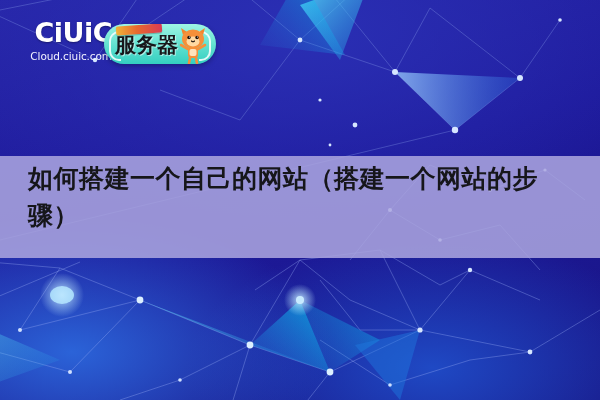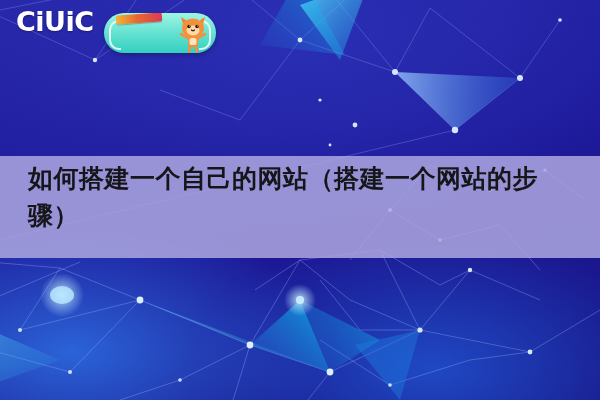--- a/index.html
+++ b/index.html
@@ -31,23 +31,24 @@
   }
   .bg-net {
     position: absolute;
     inset: 0;
   }
   .bg-net svg { display: block; width: 600px; height: 400px; }
 
   
   .header {
     position: absolute;
-    left: 0; top: 1px;
+    left: 0; top: 12px;
     width: 592px;
     height: 70px;
+    text-align: right;
   }
   .logo-block {
     position: absolute;
     left: 16px;
     top: 7px;
     width: 96px;
   }
   .logo-word {
     font-family: "DejaVu Sans", sans-serif;
     font-weight: bold;
@@ -229,26 +230,28 @@
       <circle cx="390" cy="385" r="1.8" fill="#cfe0ff"></circle>
       <circle cx="300" cy="300" r="16" fill="url(#glow)"></circle>
       <circle cx="62" cy="295" r="22" fill="url(#glow)"></circle>
     </svg>
   </div>
 
   <div class="header">
 
     <div class="logo-block">
       <div class="logo-word">CiUiC</div>
+      <div class="logo-sub">Cloud.ciuic.com</div>
     </div>
 
     <div class="badge">
       <div class="badge-brace l"></div>
       <div class="badge-brace r"></div>
       <div class="badge-ribbon"></div>
+      <div class="badge-text">服务器</div>
 
       <svg class="mascot" viewBox="0 0 34 38">
         <path d="M7 9 L5 2 L11 6 Z" fill="#f3842c"></path>
         <path d="M27 9 L29 2 L23 6 Z" fill="#f3842c"></path>
         <ellipse cx="17" cy="13" rx="11" ry="9.5" fill="#f5903a"></ellipse>
         <ellipse cx="17" cy="15" rx="7" ry="5.5" fill="#fcc municipality" opacity="0"></ellipse>
         <ellipse cx="17" cy="15.5" rx="6.5" ry="5" fill="#ffd9a3"></ellipse>
         <circle cx="13" cy="11.5" r="1.7" fill="#20160f"></circle>
         <circle cx="21" cy="11.5" r="1.7" fill="#20160f"></circle>
         <circle cx="13.5" cy="11" r="0.6" fill="#fff"></circle>

